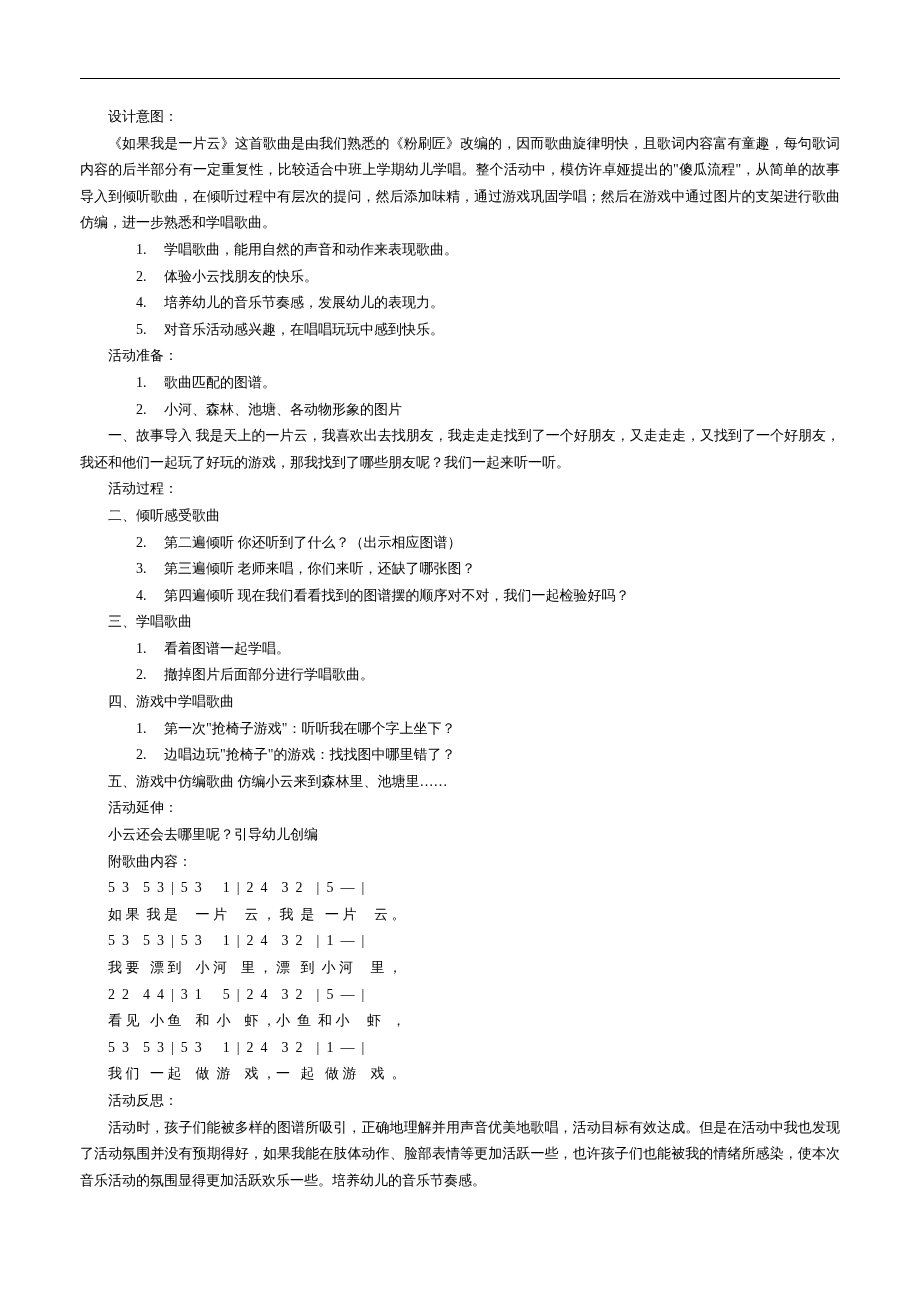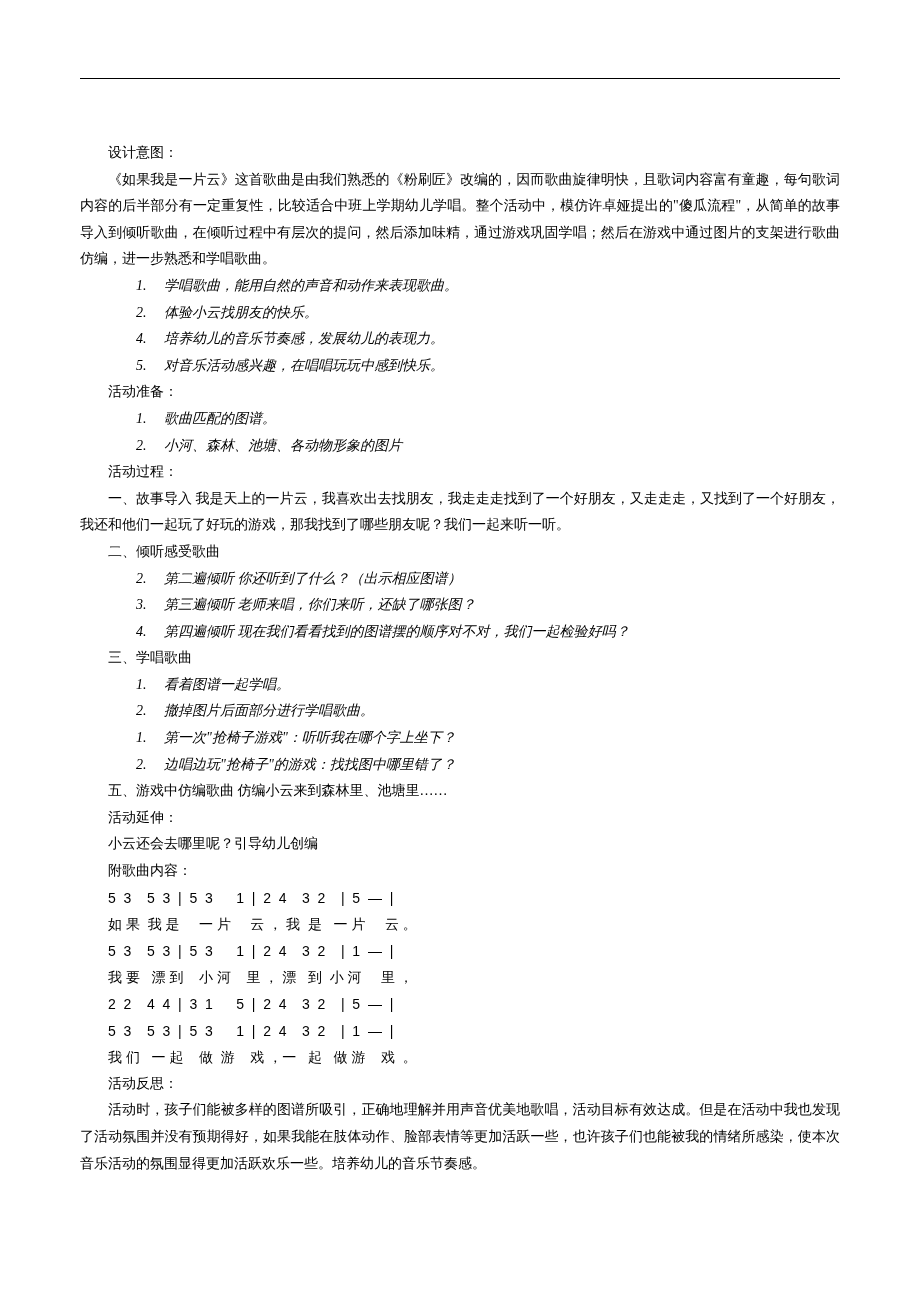--- a/index.html
+++ b/index.html
@@ -21,40 +21,39 @@
   }
   .ruler-line {
     position: absolute;
     top: 78px;
     left: 80px;
     right: 80px;
     height: 1px;
     background: #000;
   }
   .content {
-    margin-top: 60px;
+    margin-top: 24px;
   }
   p {
     margin: 0;
     text-align: justify;
   }
   .indent {
     text-indent: 2em;
   }
   .num-item {
     text-indent: 2em;
-    font-style: italic;
   }
   .num-item .num {
     display: inline-block;
     min-width: 4em;
   }
   .score-line {
     text-indent: 2em;
-    font-family: Liberation Sans, sans-serif;
+    font-family: Liberation Serif, serif;
     white-space: pre;
   }
 </style>
 </head>
 <body>
 
 <div class="page">
   <div class="ruler-line"></div>
   <div class="content">
 
@@ -63,46 +62,48 @@
 
     <p class="num-item"><span class="num">1.</span><span>学唱歌曲，能用自然的声音和动作来表现歌曲。</span></p>
     <p class="num-item"><span class="num">2.</span><span>体验小云找朋友的快乐。</span></p>
     <p class="num-item"><span class="num">4.</span><span>培养幼儿的音乐节奏感，发展幼儿的表现力。</span></p>
     <p class="num-item"><span class="num">5.</span><span>对音乐活动感兴趣，在唱唱玩玩中感到快乐。</span></p>
 
     <p class="indent">活动准备：</p>
     <p class="num-item"><span class="num">1.</span><span>歌曲匹配的图谱。</span></p>
     <p class="num-item"><span class="num">2.</span><span>小河、森林、池塘、各动物形象的图片</span></p>
 
+    <p class="indent">一、故事导入  我是天上的一片云，我喜欢出去找朋友，我走走走找到了一个好朋友，又走走走，又找到了一个好朋友，我还和他们一起玩了好玩的游戏，那我找到了哪些朋友呢？我们一起来听一听。</p>
     <p class="indent">活动过程：</p>
-    <p class="indent">一、故事导入  我是天上的一片云，我喜欢出去找朋友，我走走走找到了一个好朋友，又走走走，又找到了一个好朋友，我还和他们一起玩了好玩的游戏，那我找到了哪些朋友呢？我们一起来听一听。</p>
 
     <p class="indent">二、倾听感受歌曲</p>
     <p class="num-item"><span class="num">2.</span><span>第二遍倾听  你还听到了什么？（出示相应图谱）</span></p>
     <p class="num-item"><span class="num">3.</span><span>第三遍倾听  老师来唱，你们来听，还缺了哪张图？</span></p>
     <p class="num-item"><span class="num">4.</span><span>第四遍倾听  现在我们看看找到的图谱摆的顺序对不对，我们一起检验好吗？</span></p>
 
     <p class="indent">三、学唱歌曲</p>
     <p class="num-item"><span class="num">1.</span><span>看着图谱一起学唱。</span></p>
     <p class="num-item"><span class="num">2.</span><span>撤掉图片后面部分进行学唱歌曲。</span></p>
 
+    <p class="indent">四、游戏中学唱歌曲</p>
     <p class="num-item"><span class="num">1.</span><span>第一次"抢椅子游戏"：听听我在哪个字上坐下？</span></p>
     <p class="num-item"><span class="num">2.</span><span>边唱边玩"抢椅子"的游戏：找找图中哪里错了？</span></p>
 
     <p class="indent">五、游戏中仿编歌曲  仿编小云来到森林里、池塘里……</p>
 
     <p class="indent">活动延伸：</p>
     <p class="indent">小云还会去哪里呢？引导幼儿创编</p>
 
     <p class="indent">附歌曲内容：</p>
     <p class="score-line">5  3    5  3  |  5  3      1  |  2  4    3  2    |  5  —  |</p>
     <p class="score-line">如 果  我 是     一 片     云 ， 我  是   一 片     云 。</p>
     <p class="score-line">5  3    5  3  |  5  3      1  |  2  4    3  2    |  1  —  |</p>
     <p class="score-line">我 要   漂 到    小 河    里 ， 漂   到  小 河     里 ，</p>
     <p class="score-line">2  2    4  4  |  3  1      5  |  2  4    3  2    |  5  —  |</p>
+    <p class="score-line">看 见   小 鱼    和  小    虾 ，小  鱼  和 小     虾   ，</p>
     <p class="score-line">5  3    5  3  |  5  3      1  |  2  4    3  2    |  1  —  |</p>
     <p class="score-line">我 们   一 起    做  游    戏 ，一   起   做 游    戏  。</p>
 
     <p class="indent">活动反思：</p>
     <p class="indent">活动时，孩子们能被多样的图谱所吸引，正确地理解并用声音优美地歌唱，活动目标有效达成。但是在活动中我也发现了活动氛围并没有预期得好，如果我能在肢体动作、脸部表情等更加活跃一些，也许孩子们也能被我的情绪所感染，使本次音乐活动的氛围显得更加活跃欢乐一些。培养幼儿的音乐节奏感。</p>
 
   </div>
 </div>
 
 </body></html>

